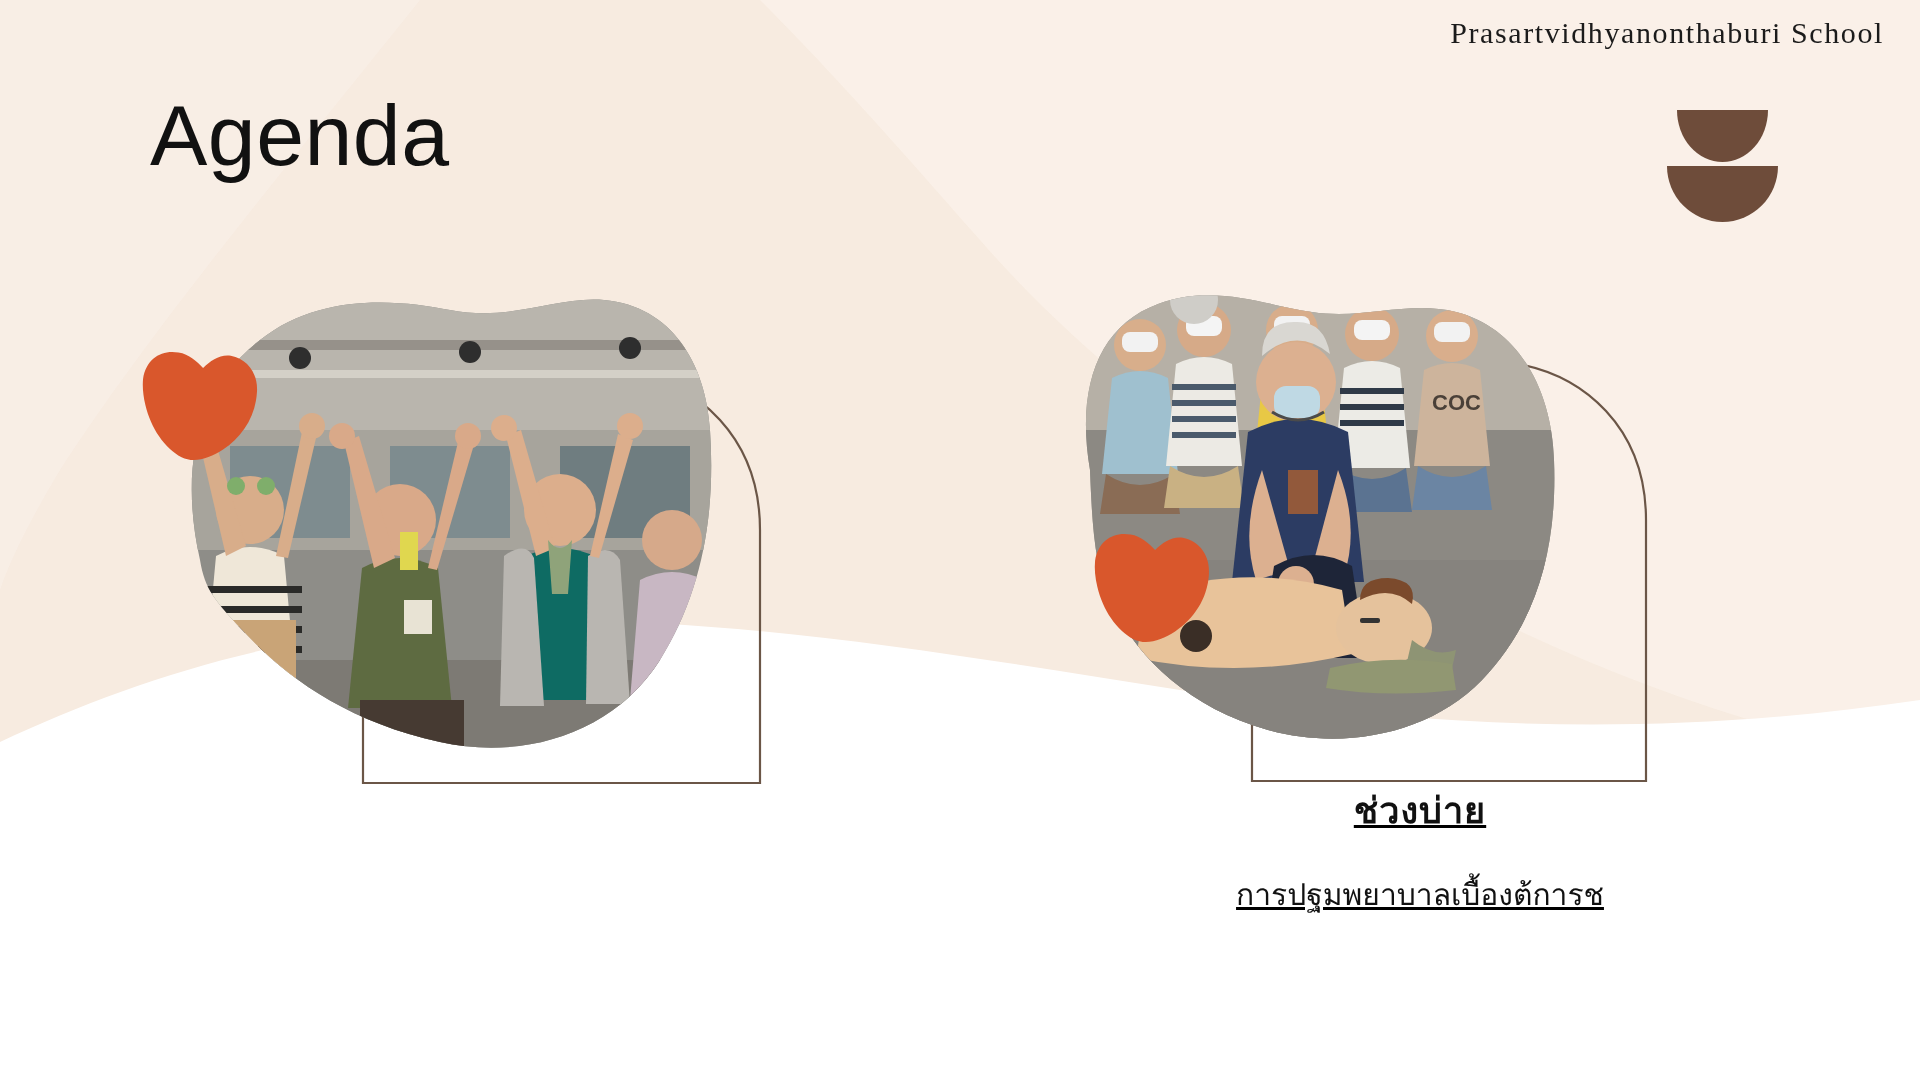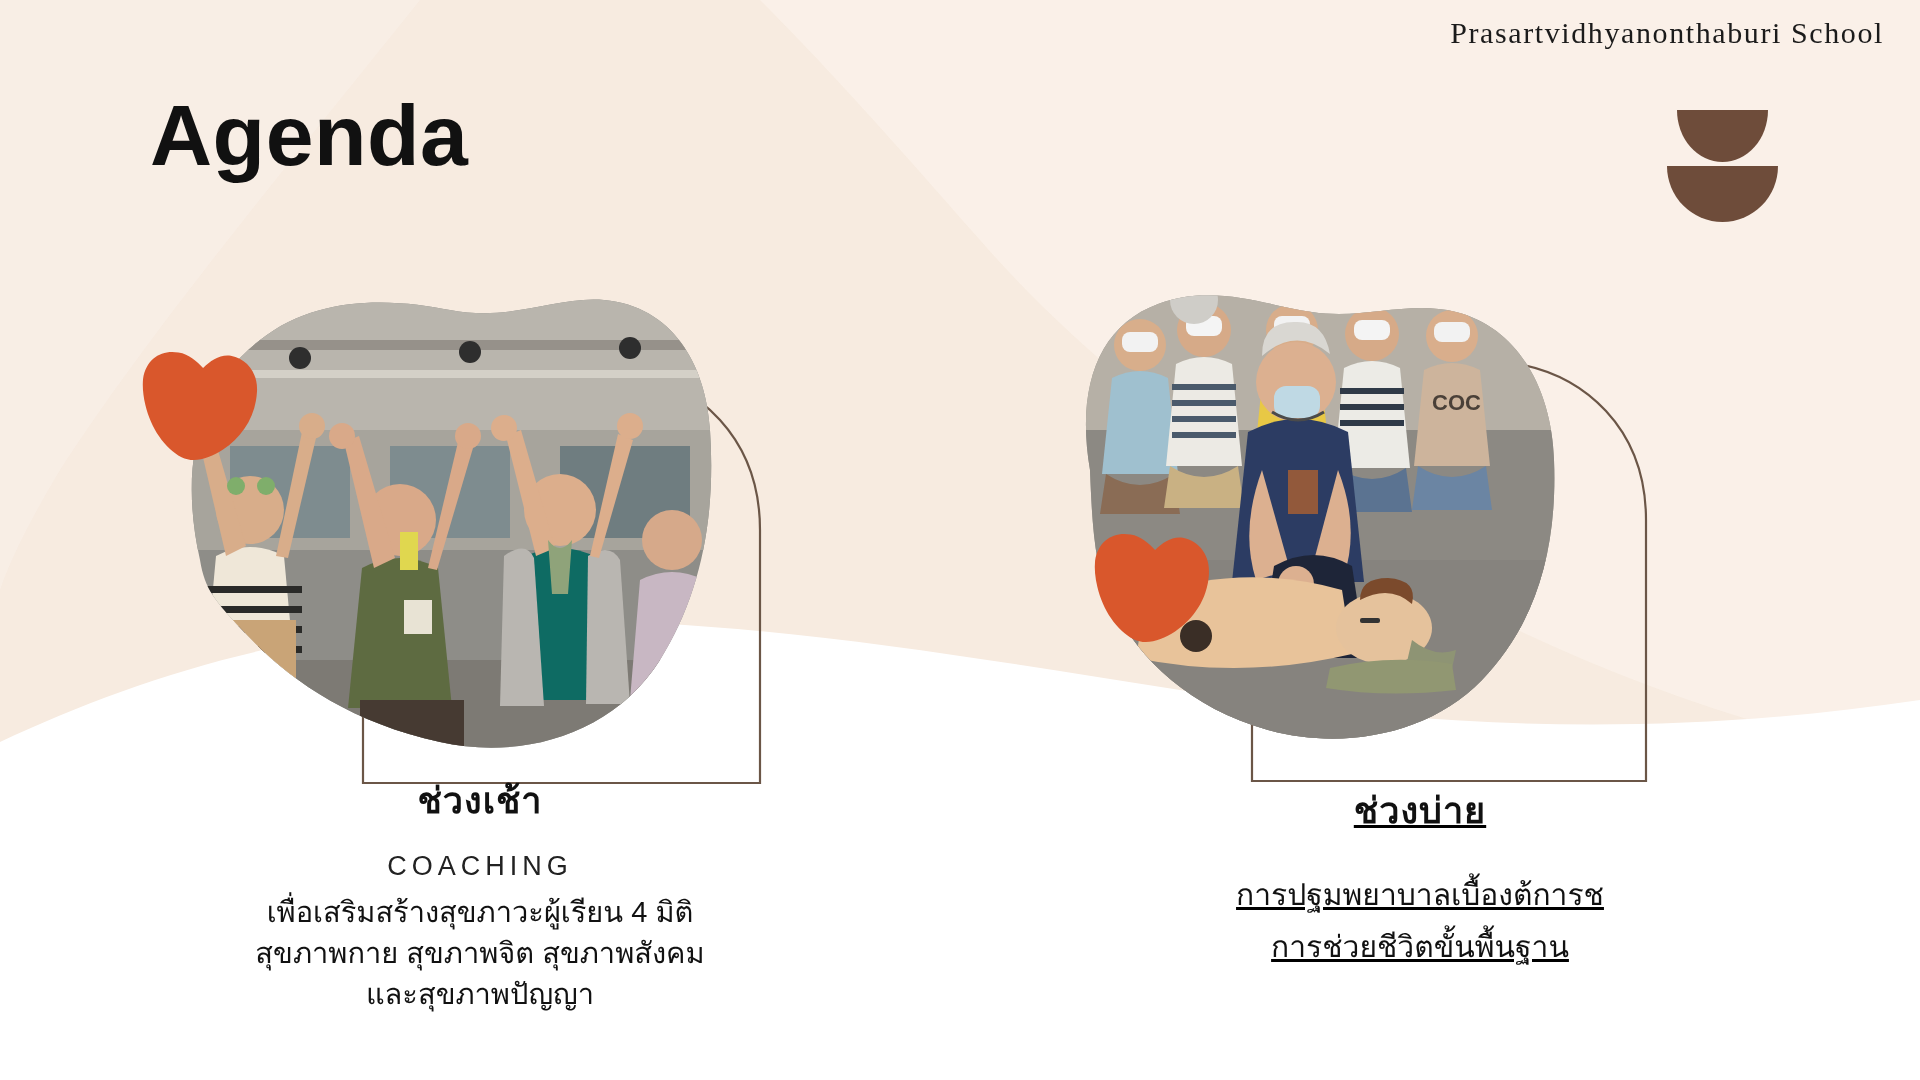--- a/index.html
+++ b/index.html
@@ -30,21 +30,21 @@
     letter-spacing:1.6px;
     color:#1b1b1b;
     white-space:nowrap;
   }
 
   
   .slide-title {
     position:absolute;
     left:150px; top:92px;
     font-family:"Liberation Sans", sans-serif;
-    font-weight:700;
+    font-weight:400;
     font-size:86px;
     line-height:1.0;
     letter-spacing:0.5px;
     color:#111;
   }
 
   
   .brand-mark {
     position:absolute;
     left:1655px; top:108px;
@@ -358,31 +358,21 @@
     <div class="blob-accent" style="left:1092px; top:530px; width:120px; height:120px;">
       <svg viewBox="-4 0 156 156" xmlns="http://www.w3.org/2000/svg">
         <path d="M0,40 C4,14 24,2 46,6 C60,8 70,18 78,26
                  C88,16 100,8 114,10 C136,14 150,34 148,58
                  C146,90 128,116 104,132 C86,144 66,150 50,142
                  C28,130 10,104 3,74 C0,62 -1,50 0,40 Z" fill="#D9572C"></path>
       </svg>
     </div>
   </div>
 
-  <div class="caption cap-left">
-    <div class="sess-title">ช่วงเช้า</div>
-    <div class="sess-sub">COACHING</div>
-    <div class="sess-body">
-      <div>เพื่อเสริมสร้างสุขภาวะผู้เรียน 4 มิติ</div>
-      <div>สุขภาพกาย สุขภาพจิต สุขภาพสังคม</div>
-      <div>และสุขภาพปัญญา</div>
-    </div>
-  </div>
 
   <div class="caption cap-right">
     <div class="sess-title">ช่วงบ่าย</div>
     <div class="sess-body roomy" style="margin-top:36px;">
       <div>การปฐมพยาบาลเบื้องต้การช</div>
-      <div>การช่วยชีวิตขั้นพื้นฐาน</div>
     </div>
   </div>
 
 </div>
 
 </body></html>

